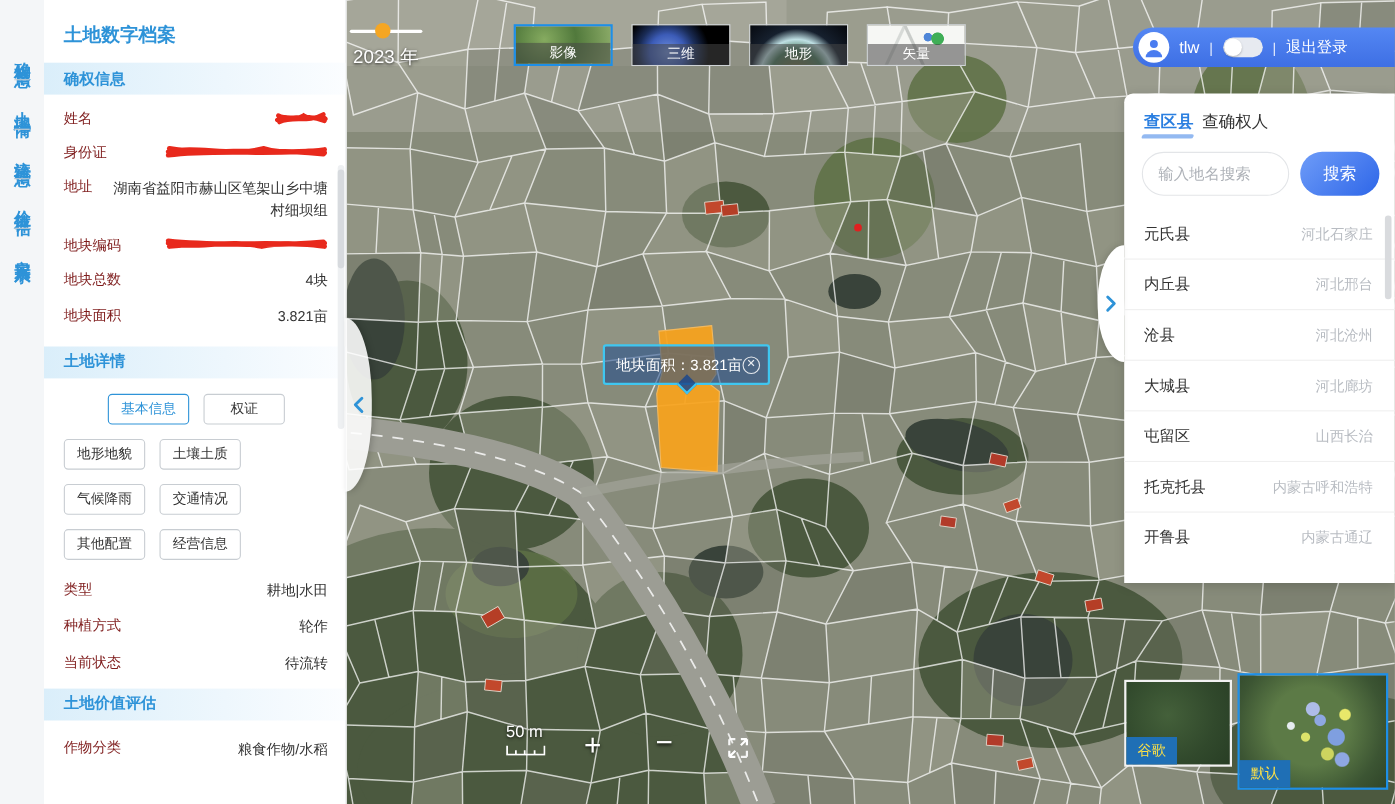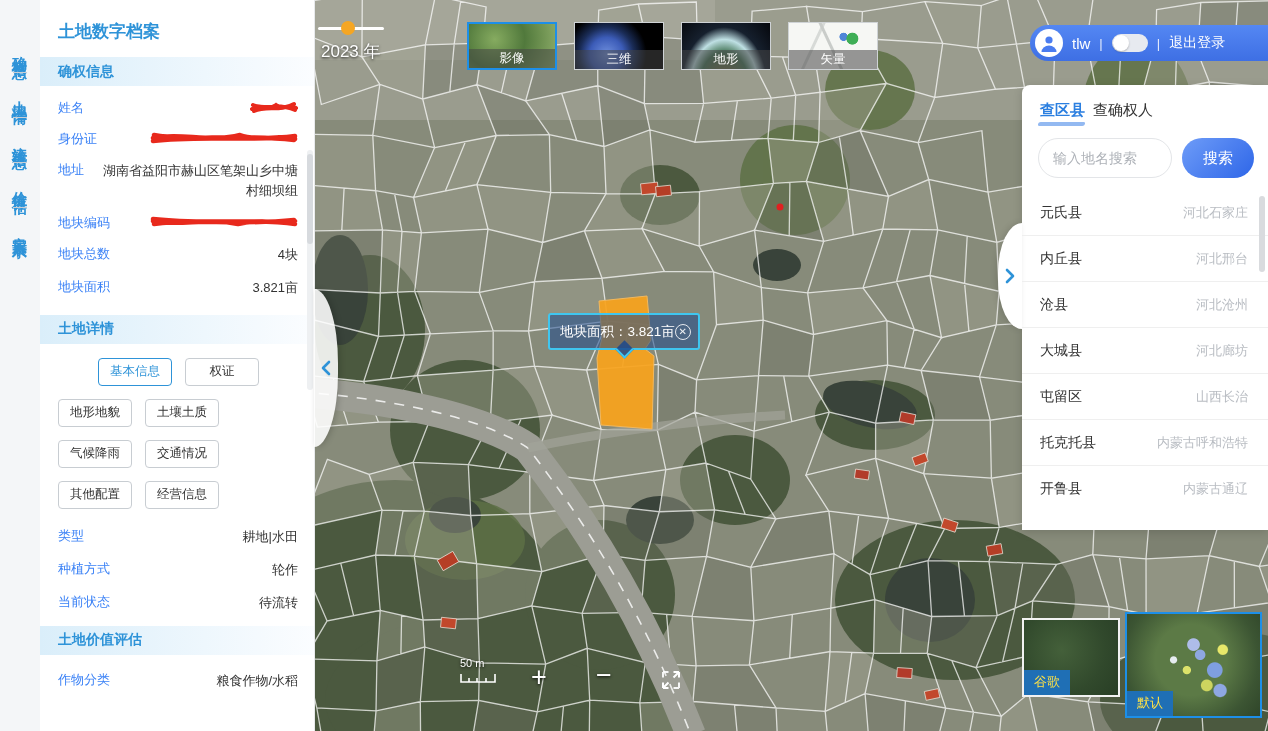--- a/index.html
+++ b/index.html
@@ -18,21 +18,21 @@
 
   
   #left-panel { position:absolute; left:40px; top:0; width:275px; height:731px;
     background:#fff; z-index:25; border-right:1px solid #e8eaec; }
   #panel-title { color:#2e93d8; font-size:17px; font-weight:bold; margin:20px 0 14px 18px; }
   .band { height:29px; background:linear-gradient(90deg,#daeefa 0%,#eef7fd 60%,#fbfdff 100%);
     display:flex; align-items:center; padding-left:18px; color:#2e93d8;
     font-size:14px; font-weight:bold; margin-bottom:8px; }
   .info-row { display:flex; justify-content:space-between; align-items:flex-start;
     padding:0 16px 0 18px; margin:13px 0; }
-  .info-label { color:#3b82f6; font-size:13px; white-space:nowrap; }
+  .info-label { color:#7f1d1d; font-size:13px; white-space:nowrap; }
   .info-value { color:#333; font-size:13px; text-align:right; max-width:195px; line-height:1.55; }
   .redact-svg { display:block; }
   .btn-grid { padding:6px 14px 2px 18px; display:flex; flex-wrap:wrap; gap:13px; }
   .dtl-btn { width:74px; height:28px; border:1px solid #c8cdd2; border-radius:4px;
     background:#fff; color:#333; font-size:12.5px; display:flex; align-items:center;
     justify-content:center; cursor:pointer; }
   .dtl-btn.active { border-color:#2e93d8; color:#2e93d8;margin-left:40px; }
   #panel-scroll { position:absolute; right:1px; top:150px; width:6px; height:240px;
     background:#eef0f2; border-radius:3px; }
   #panel-scroll-thumb { position:absolute; left:0; top:4px; width:6px; height:90px;
@@ -47,21 +47,21 @@
   
   #timeline { position:absolute; left:3px; top:10px; width:110px; height:56px; z-index:5; }
   #timeline .track { position:absolute; left:0; top:17px; width:66px; height:3px;
     background:#fff; border-radius:2px; }
   #timeline .knob { position:absolute; left:23px; top:11px; width:14px; height:14px;
     border-radius:50%; background:#f5a623; cursor:pointer; }
   #timeline .yr { position:absolute; left:3px; top:30px; color:#fff; font-size:17px; }
 
   
   #layerbar { position:absolute; left:152px; top:22px; display:flex; gap:17px; z-index:5; }
-  .layer-thumb { position:relative; width:90px; height:48px; border:1px solid #cfd3d6;
+  .layer-thumb { position:relative; width:90px; height:38px; border:1px solid #cfd3d6;
     cursor:pointer; overflow:hidden; }
   .layer-thumb.active { border:2px solid #1d8fe8; }
   .layer-label { position:absolute; left:0; right:0; bottom:0; height:19px;
     background:rgba(70,70,70,.55); color:#fff; font-size:12.5px; display:flex;
     align-items:center; justify-content:center; }
   .thumb-img { position:absolute; inset:0; }
   .thumb-imagery { background:radial-gradient(circle at 30% 35%,#86ab60 0%,#51793c 45%,#6d9150 70%,#8fae6b 100%); }
   .thumb-3d { background:radial-gradient(circle at 36% 68%,#6f8fdd 0%,#3c5cb8 26%,#1a2c57 42%,#000 62%); }
   .thumb-terrain { background:radial-gradient(ellipse at 48% 135%,#8a6a3f 0%,#4a7a5d 38%,#bfe0e4 52%,#16202e 66%,#05070c 100%); }
   .thumb-vector { background:
@@ -79,21 +79,21 @@
   #parcel-tooltip .txt { color:#fff; font-size:13.5px; white-space:nowrap; }
   #parcel-tooltip .ptr { position:absolute; left:68px; bottom:-8px; width:13px; height:13px;
     background:rgba(28,72,140,.85); border-right:2px solid #3fc6f0;
     border-bottom:2px solid #3fc6f0; transform:rotate(45deg); }
   .tt-close { width:16px; height:16px; border:1px solid rgba(255,255,255,.85);
     border-radius:50%; color:rgba(255,255,255,.9); font-size:10px; line-height:14px;
     text-align:center; cursor:pointer; flex:0 0 auto; }
 
   
   #scalebox { position:absolute; left:145px; top:657px; color:#fff; z-index:5; }
-  #scalebox .sl { font-size:11px; }
+  #scalebox .sl { font-size:15px; }
   .mapbtn { position:absolute; color:#fff; font-size:27px; z-index:5; cursor:pointer;
     line-height:1; font-weight:400; }
 
   
   .minimap { position:absolute; cursor:pointer; z-index:5; }
   #mm-google { left:707px; top:618px; width:98px; height:79px; border:2px solid #f2f2f2;
     background:radial-gradient(circle at 40% 40%,#44603a 0%,#31492c 60%,#283e25 100%); }
   #mm-default { left:810px; top:612px; width:137px; height:106px; border:2px solid #1d8fe8;
     background:
       radial-gradient(circle at 55% 40%,#8ea7e2 0 5%,transparent 6%),

